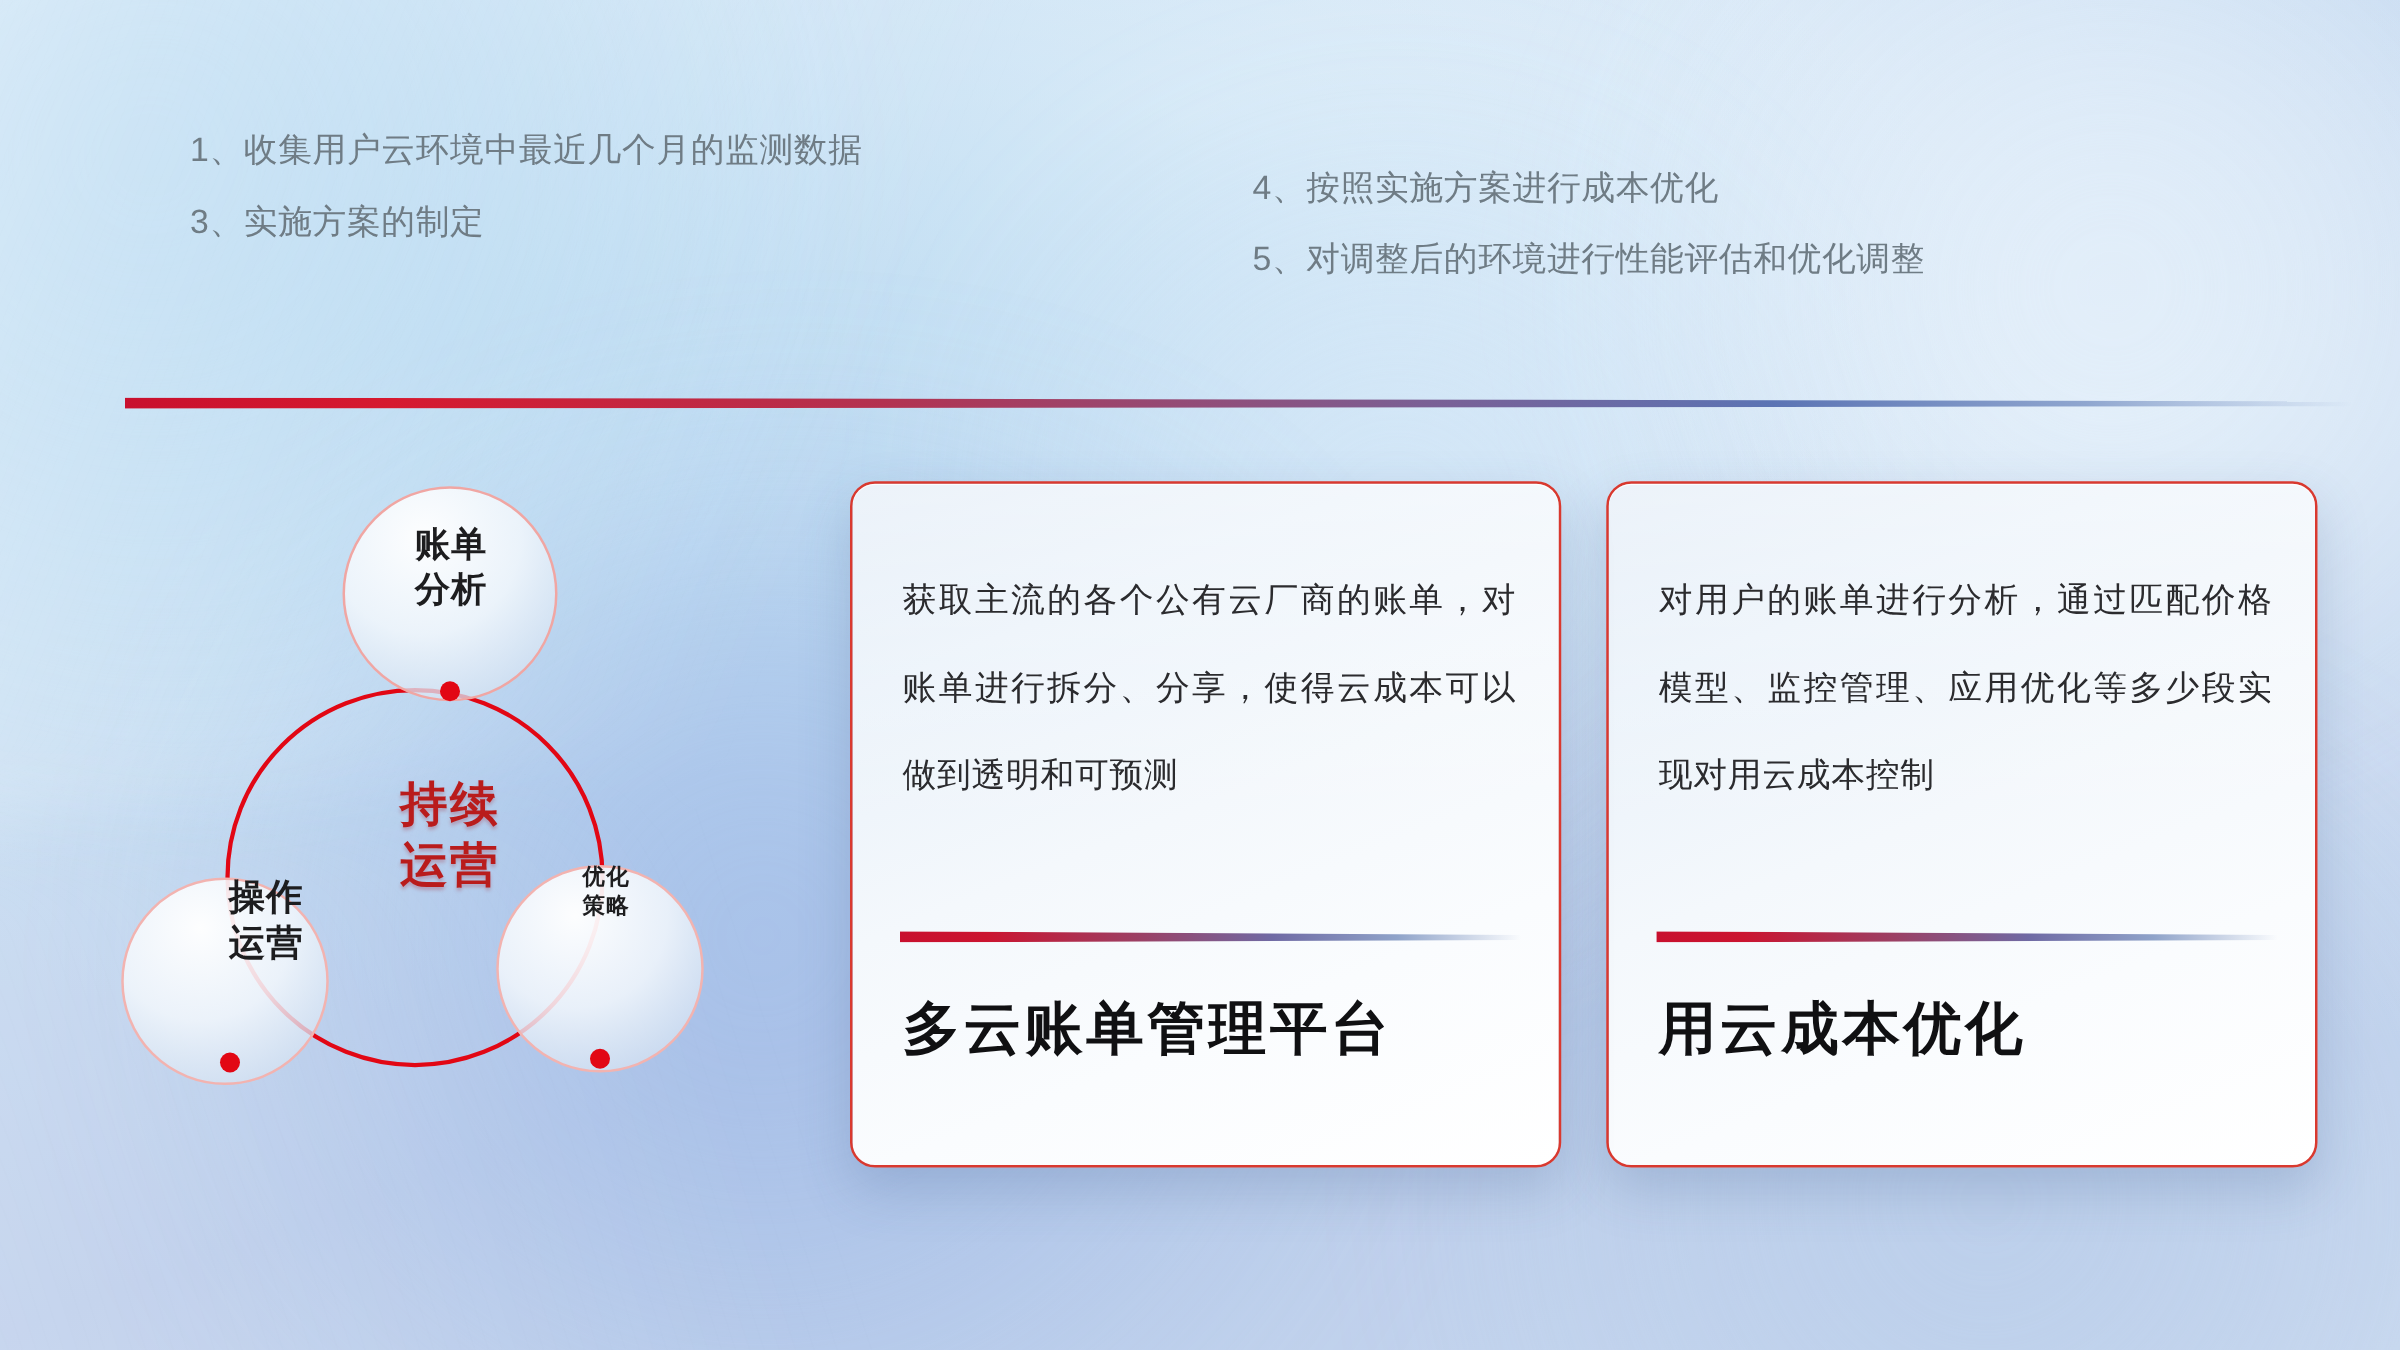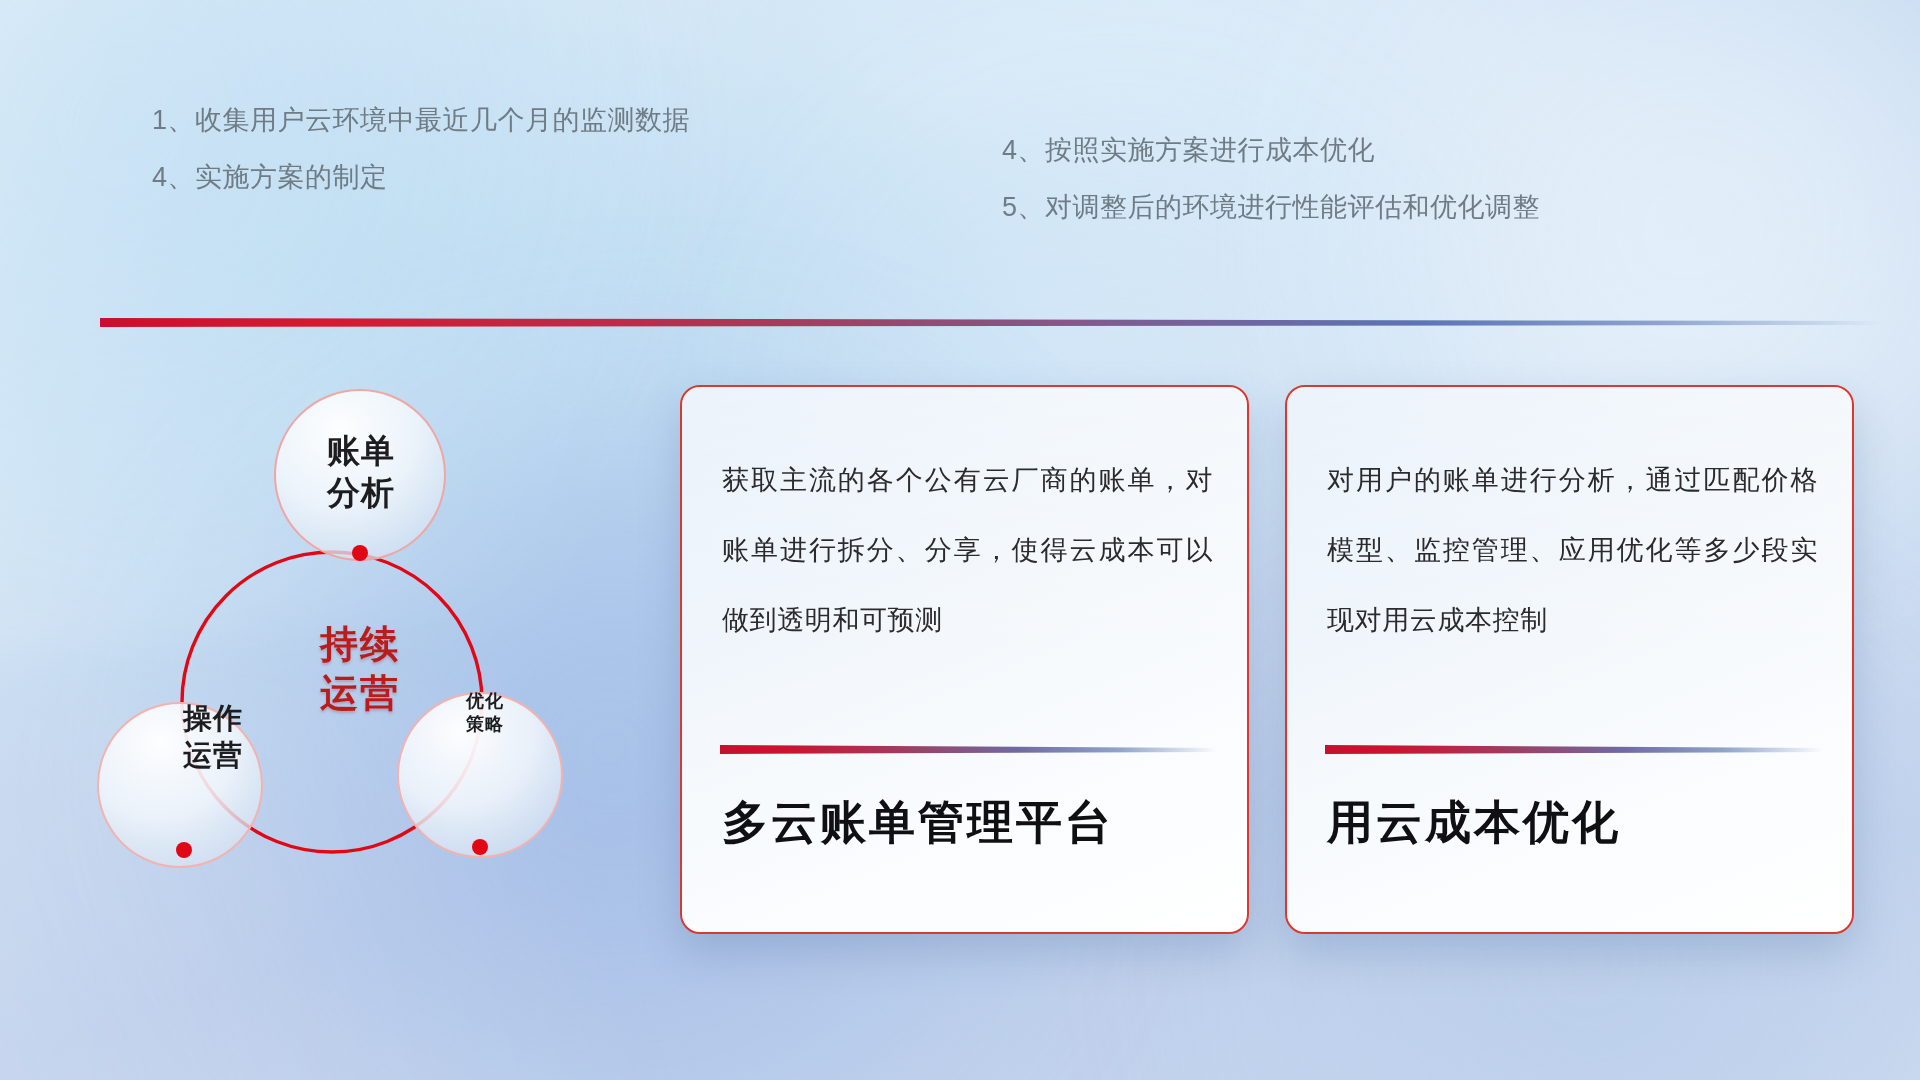--- a/index.html
+++ b/index.html
@@ -48,21 +48,21 @@
   .divider{position:absolute;left:100px;top:318px;width:1782px;height:9px;}
   .divider .bar{position:absolute;left:0;top:0;width:100%;height:100%;
     background:linear-gradient(90deg,#c8102e 0%,#d6192f 12%,#b33250 34%,#7b5f94 58%,#5b74b4 74%,#8fa6cf 88%,rgba(200,214,235,0) 100%);
     clip-path:polygon(0 0,100% 3px,100% 7px,0 9px);}
 
   
   .venn{position:absolute;left:90px;top:350px;width:480px;height:590px;}
   .venn svg{position:absolute;left:0;top:0;}
   .vlabel{position:absolute;text-align:center;color:#1d1d1f;font-weight:bold;
     line-height:1.28;letter-spacing:1px;}
-  .v-top{left:196px;top:80px;width:150px;font-size:33px;}
+  .v-top{left:196px;top:68px;width:150px;font-size:28px;}
   .v-center{left:180px;top:270px;width:180px;font-size:38px;color:#b91c1c;
     text-shadow:0 2px 3px rgba(160,0,16,.25);letter-spacing:2px;}
   .v-bl{left:48px;top:350px;width:150px;font-size:29px;}
   .v-br{left:320px;top:340px;width:150px;font-size:18px;}
 
   
   .card{position:absolute;border-radius:20px;
     background:linear-gradient(158deg,#dfeaf6 0%,#eaf2fa 22%,#f4f8fc 48%,#fafcfe 72%,#ffffff 100%);
     border:2px solid #d9392f;
     box-shadow:0 18px 42px rgba(60,90,140,.22), inset 0 1px 0 rgba(255,255,255,.85);
@@ -91,21 +91,21 @@
   <div class="bg-blob blob-e"></div>
   <div class="bg-blob blob-c"></div>
   <div class="bg-blob blob-b"></div>
   <div class="bg-blob blob-d"></div>
   <div class="bg-sheen"></div>
   <div class="bg-sheen2"></div>
 
   <div class="bullets">
     <div class="bcol left">
       <span class="bline">1、收集用户云环境中最近几个月的监测数据</span>
-      <span class="bline">4、实施方案的制定</span>
+      <span class="bline">3、实施方案的制定</span>
     </div>
     <div class="bcol right">
       <span class="bline">4、按照实施方案进行成本优化</span>
       <span class="bline">5、对调整后的环境进行性能评估和优化调整</span>
     </div>
   </div>
 
   <div class="divider">
     <div class="bar"></div>
   </div>

